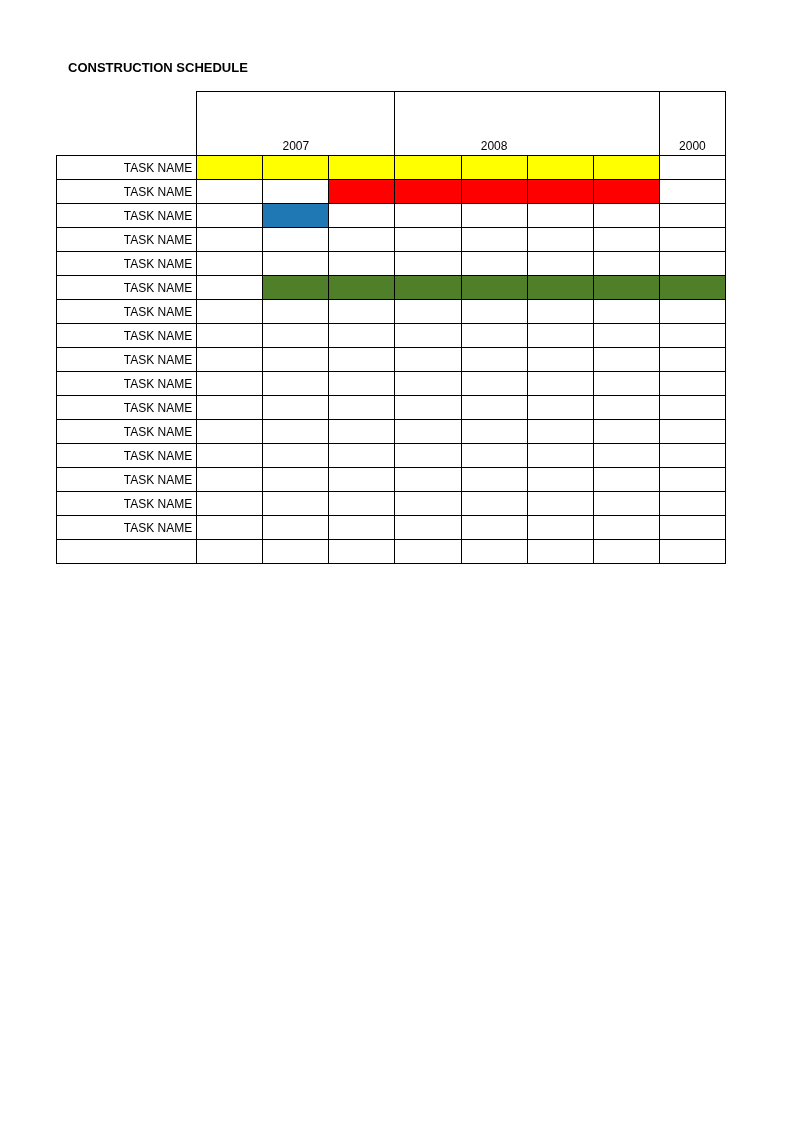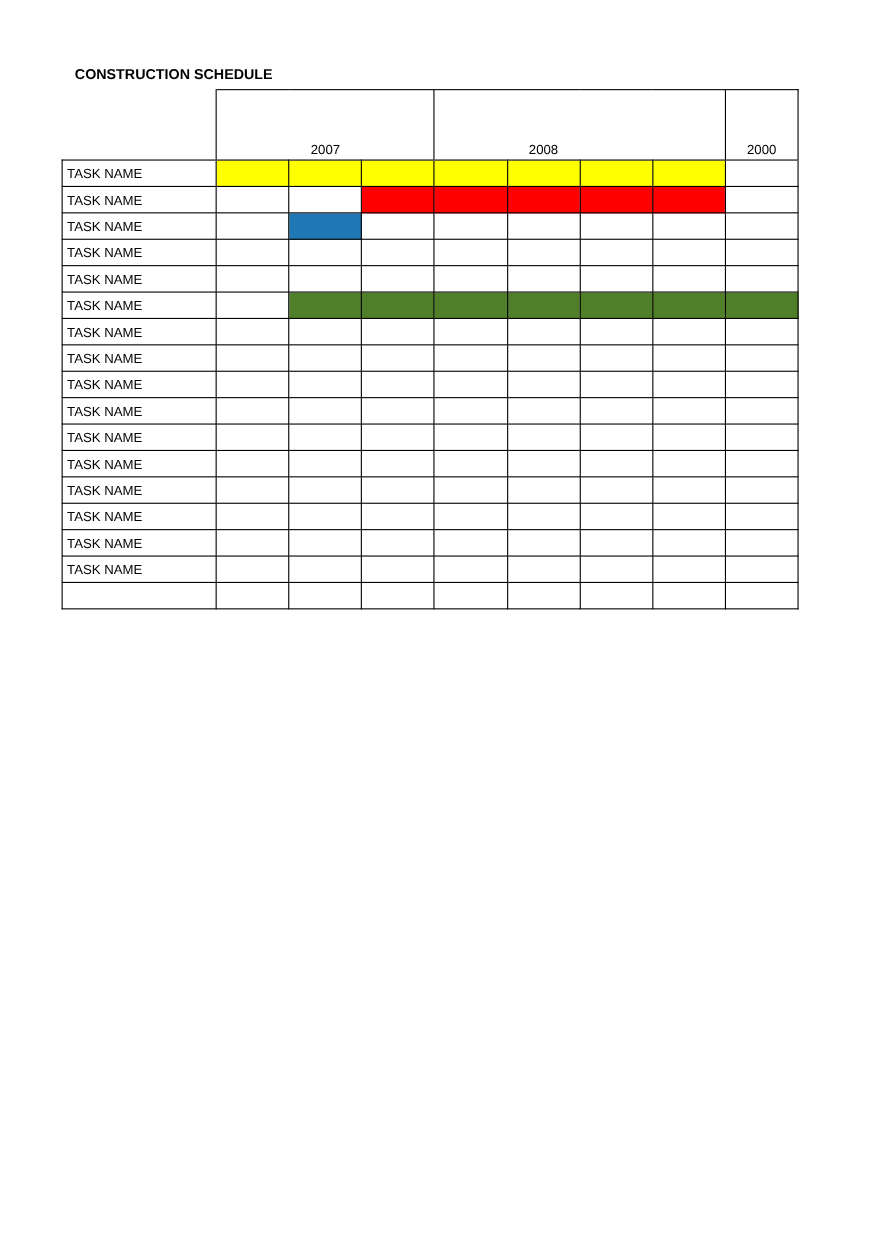--- a/index.html
+++ b/index.html
@@ -5,37 +5,37 @@
     * { box-sizing: border-box; margin: 0; padding: 0; }
     body {
       font-family: Arial, sans-serif;
       background: #fff;
       padding: 60px 40px;
       width: 795px;
     }
     .title {
       font-size: 13px;
       font-weight: bold;
-      margin-bottom: 6px;
+      margin-bottom: 16px;
       margin-left: 28px;
     }
     table {
       border-collapse: collapse;
       width: 670px;
       margin-left: 16px;
     }
     td, th {
       border: 1px solid #000;
       font-size: 12px;
       height: 24px;
       padding: 2px 4px;
       text-align: center;
       vertical-align: middle;
     }
-    .task-col { width: 140px; text-align: left; padding-left: 4px; }
+    .task-col { width: 140px; text-align: right; padding-left: 4px; }
     .month-col { width: 66px; }
     .year-row td { border-top: 1px solid #000; border-bottom: none; height: 64px; vertical-align: bottom; padding-bottom: 2px; }
     .year-row td.noborder-left { border-left: none; }
     .year-row td.noborder-right { border-right: none; }
     .year-row td.noborder-lr { border-left: none; border-right: none; }
     .year-row td.first { border-left: none; border-bottom: none; border-top: none; }
     .month-row td { font-weight: normal; }
     .yellow { background: #FFFF00; }
     .red { background: #FF0000; }
     .blue { background: #1F77B4; }

